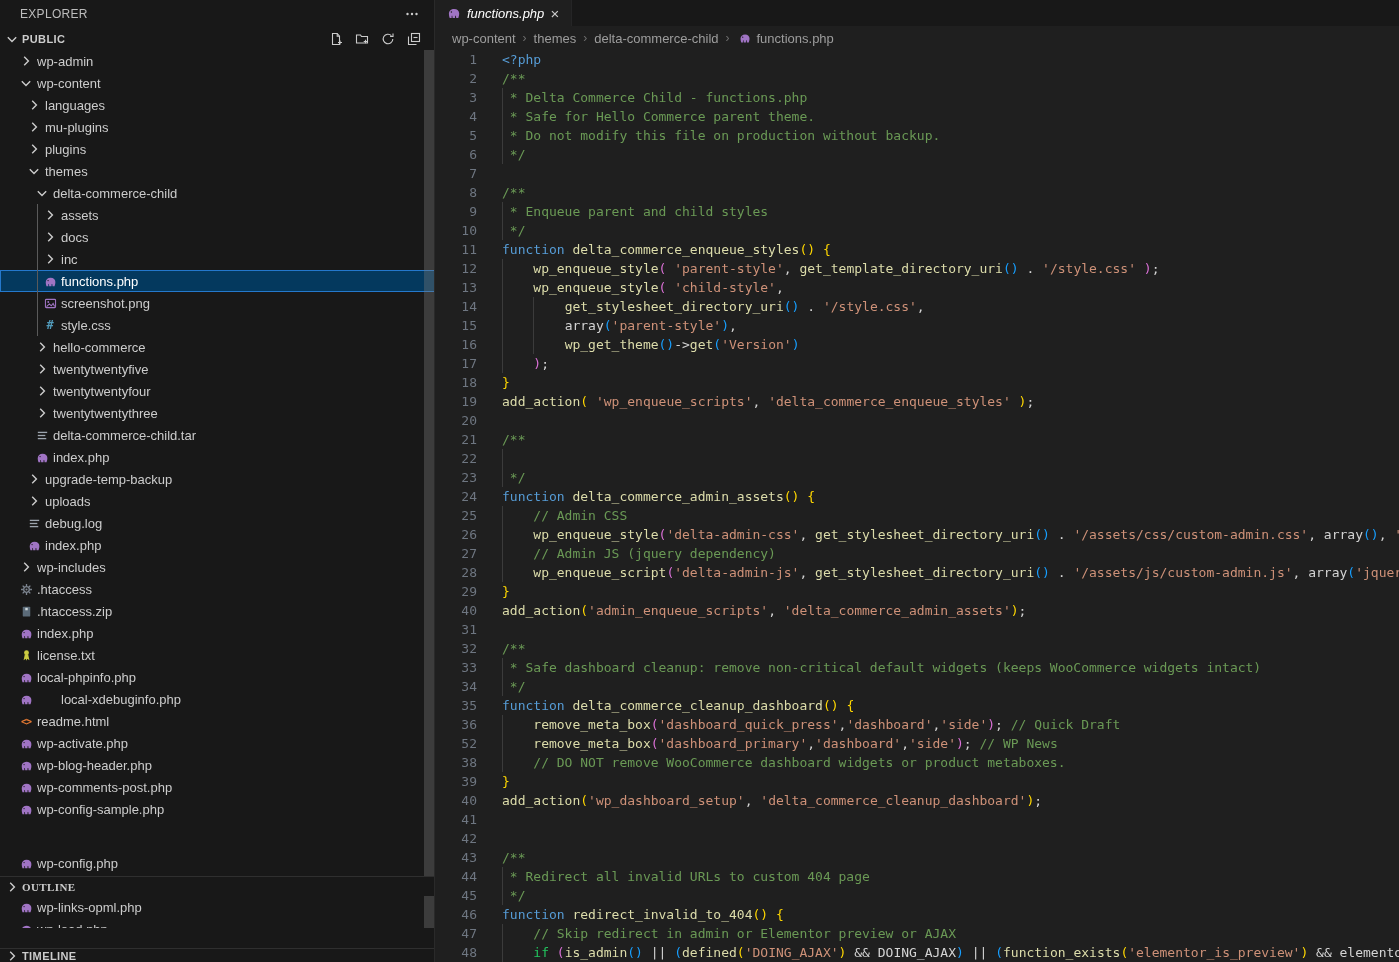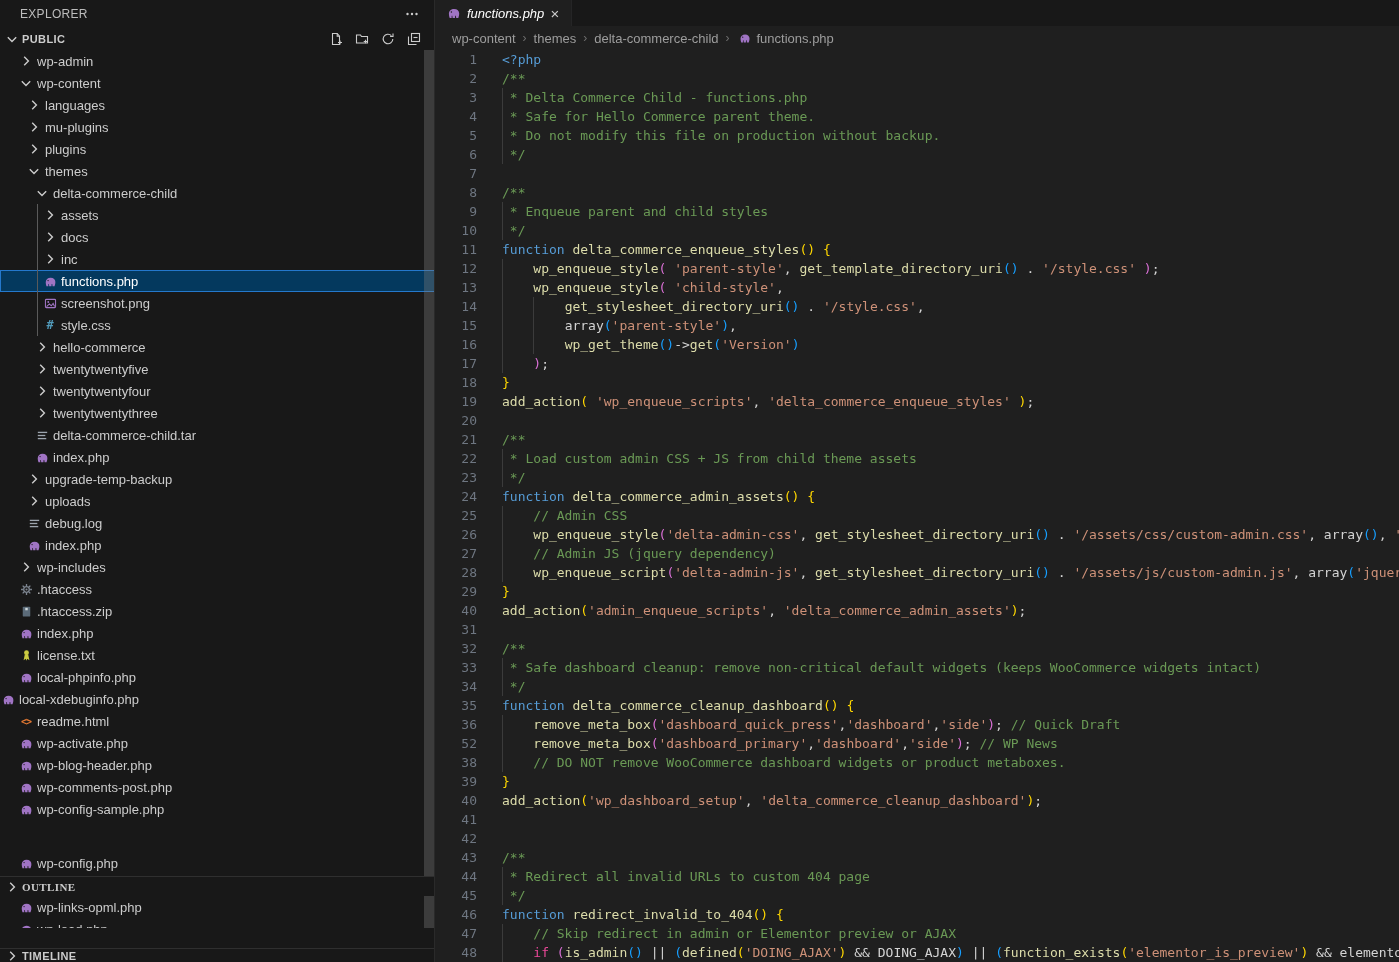--- a/index.html
+++ b/index.html
@@ -51,21 +51,21 @@
   .code-wrap { position:absolute; left:0; top:50px; width:963px; height:912px; overflow:hidden;
                font-family:"DejaVu Sans Mono", monospace; font-size:13px; line-height:19px; }
   .gutter { position:absolute; left:0; top:0; width:66px; }
   .lnum { height:19px; text-align:right; padding-right:25px; color:#6e7681; }
   .code { position:absolute; left:66px; top:0; width:897px; }
   .cl { height:19px; white-space:pre; position:relative; }
   .iguide { position:absolute; top:0; width:1px; height:19px; background:#3b3b3b; }
 
   .tk-d  { color:#d4d4d4; }
   .tk-k  { color:#569cd6; }
-  .tk-ct { color:#ec4899; }
+  .tk-ct { color:#22c55e; }
   .tk-f  { color:#dcdcaa; }
   .tk-s  { color:#ce9178; }
   .tk-cm { color:#6a9955; }
   .tk-b0 { color:#ffd700; }
   .tk-b1 { color:#da70d6; }
   .tk-b2 { color:#179fff; }
 
   svg { display:block; }
 </style>
 </head>
@@ -365,21 +365,21 @@
         </div>
         <div class="tree-row" style="padding-left: 18px;">
           <span class="ficon">
             <svg width="15" height="15" viewBox="0 0 16 16">
               <path fill="#a074c4" d="M2.9 8.7C2.9 5.9 5.1 3.9 8.1 3.9c3.2 0 5.1 2 5.1 4.6 0 1.2-.2 2.3-.6 3.6l-.3 1h-2.1l-.3-2.4h-.7l-.2 2.4H6.6l-.3-2.4h-.6c-.1.8-.1 1.6 0 2.4H3.7c-.5-1.4-.8-2.9-.8-4.4z"></path>
               <circle cx="5.4" cy="7" r=".7" fill="#181818"></circle>
             </svg>
           </span>
           <span class="tree-label">local-phpinfo.php</span>
         </div>
-        <div class="tree-row" style="padding-left: 0;">
+        <div class="tree-row" style="padding-left: 18px; gap: 24px;">
           <span class="ficon">
             <svg width="15" height="15" viewBox="0 0 16 16">
               <path fill="#a074c4" d="M2.9 8.7C2.9 5.9 5.1 3.9 8.1 3.9c3.2 0 5.1 2 5.1 4.6 0 1.2-.2 2.3-.6 3.6l-.3 1h-2.1l-.3-2.4h-.7l-.2 2.4H6.6l-.3-2.4h-.6c-.1.8-.1 1.6 0 2.4H3.7c-.5-1.4-.8-2.9-.8-4.4z"></path>
               <circle cx="5.4" cy="7" r=".7" fill="#181818"></circle>
             </svg>
           </span>
           <span class="tree-label">local-xdebuginfo.php</span>
         </div>
         <div class="tree-row" style="padding-left: 18px;">
           <span class="ficon">
@@ -591,21 +591,21 @@
           <div class="cl"><div class="iguide" style="left: 0px;"></div><span class="tk-d">    </span><span class="tk-f">wp_enqueue_style</span><span class="tk-b1">(</span><span class="tk-d"> </span><span class="tk-s">'parent-style'</span><span class="tk-d">, </span><span class="tk-f">get_template_directory_uri</span><span class="tk-b2">()</span><span class="tk-d"> . </span><span class="tk-s">'/style.css'</span><span class="tk-d"> </span><span class="tk-b1">)</span><span class="tk-d">;</span></div>
           <div class="cl"><div class="iguide" style="left: 0px;"></div><span class="tk-d">    </span><span class="tk-f">wp_enqueue_style</span><span class="tk-b1">(</span><span class="tk-d"> </span><span class="tk-s">'child-style'</span><span class="tk-d">,</span></div>
           <div class="cl"><div class="iguide" style="left: 0px;"></div><div class="iguide" style="left: 31.32px;"></div><span class="tk-d">        </span><span class="tk-f">get_stylesheet_directory_uri</span><span class="tk-b2">()</span><span class="tk-d"> . </span><span class="tk-s">'/style.css'</span><span class="tk-d">,</span></div>
           <div class="cl"><div class="iguide" style="left: 0px;"></div><div class="iguide" style="left: 31.32px;"></div><span class="tk-d">        </span><span class="tk-d">array</span><span class="tk-b2">(</span><span class="tk-s">'parent-style'</span><span class="tk-b2">)</span><span class="tk-d">,</span></div>
           <div class="cl"><div class="iguide" style="left: 0px;"></div><div class="iguide" style="left: 31.32px;"></div><span class="tk-d">        </span><span class="tk-f">wp_get_theme</span><span class="tk-b2">()</span><span class="tk-d">-&gt;</span><span class="tk-f">get</span><span class="tk-b2">(</span><span class="tk-s">'Version'</span><span class="tk-b2">)</span></div>
           <div class="cl"><div class="iguide" style="left: 0px;"></div><span class="tk-d">    </span><span class="tk-b1">)</span><span class="tk-d">;</span></div>
           <div class="cl"><span class="tk-b0">}</span></div>
           <div class="cl"><span class="tk-f">add_action</span><span class="tk-b0">(</span><span class="tk-d"> </span><span class="tk-s">'wp_enqueue_scripts'</span><span class="tk-d">, </span><span class="tk-s">'delta_commerce_enqueue_styles'</span><span class="tk-d"> </span><span class="tk-b0">)</span><span class="tk-d">;</span></div>
           <div class="cl"></div>
           <div class="cl"><span class="tk-cm">/**</span></div>
-          <div class="cl"><div class="iguide" style="left: 0px;"></div><span class="tk-cm"> * Load custom admin CSS + JS from child theme assets</span></div>
+          <div class="cl"><div class="iguide" style="left: 0px;"></div></div>
           <div class="cl"><div class="iguide" style="left: 0px;"></div><span class="tk-cm"> */</span></div>
           <div class="cl"><span class="tk-k">function</span><span class="tk-d"> </span><span class="tk-f">delta_commerce_admin_assets</span><span class="tk-b0">()</span><span class="tk-d"> </span><span class="tk-b0">{</span></div>
           <div class="cl"><div class="iguide" style="left: 0px;"></div><span class="tk-d">    </span><span class="tk-cm">// Admin CSS</span></div>
           <div class="cl"><div class="iguide" style="left: 0px;"></div><span class="tk-d">    </span><span class="tk-f">wp_enqueue_style</span><span class="tk-b1">(</span><span class="tk-s">'delta-admin-css'</span><span class="tk-d">, </span><span class="tk-f">get_stylesheet_directory_uri</span><span class="tk-b2">()</span><span class="tk-d"> . </span><span class="tk-s">'/assets/css/custom-admin.css'</span><span class="tk-d">, </span><span class="tk-d">array</span><span class="tk-b2">()</span><span class="tk-d">, </span><span class="tk-s">'1</span></div>
           <div class="cl"><div class="iguide" style="left: 0px;"></div><span class="tk-d">    </span><span class="tk-cm">// Admin JS (jquery dependency)</span></div>
           <div class="cl"><div class="iguide" style="left: 0px;"></div><span class="tk-d">    </span><span class="tk-f">wp_enqueue_script</span><span class="tk-b1">(</span><span class="tk-s">'delta-admin-js'</span><span class="tk-d">, </span><span class="tk-f">get_stylesheet_directory_uri</span><span class="tk-b2">()</span><span class="tk-d"> . </span><span class="tk-s">'/assets/js/custom-admin.js'</span><span class="tk-d">, </span><span class="tk-d">array</span><span class="tk-b2">(</span><span class="tk-s">'jquery</span></div>
           <div class="cl"><span class="tk-b0">}</span></div>
           <div class="cl"><span class="tk-f">add_action</span><span class="tk-b0">(</span><span class="tk-s">'admin_enqueue_scripts'</span><span class="tk-d">, </span><span class="tk-s">'delta_commerce_admin_assets'</span><span class="tk-b0">)</span><span class="tk-d">;</span></div>
           <div class="cl"></div>
           <div class="cl"><span class="tk-cm">/**</span></div>

